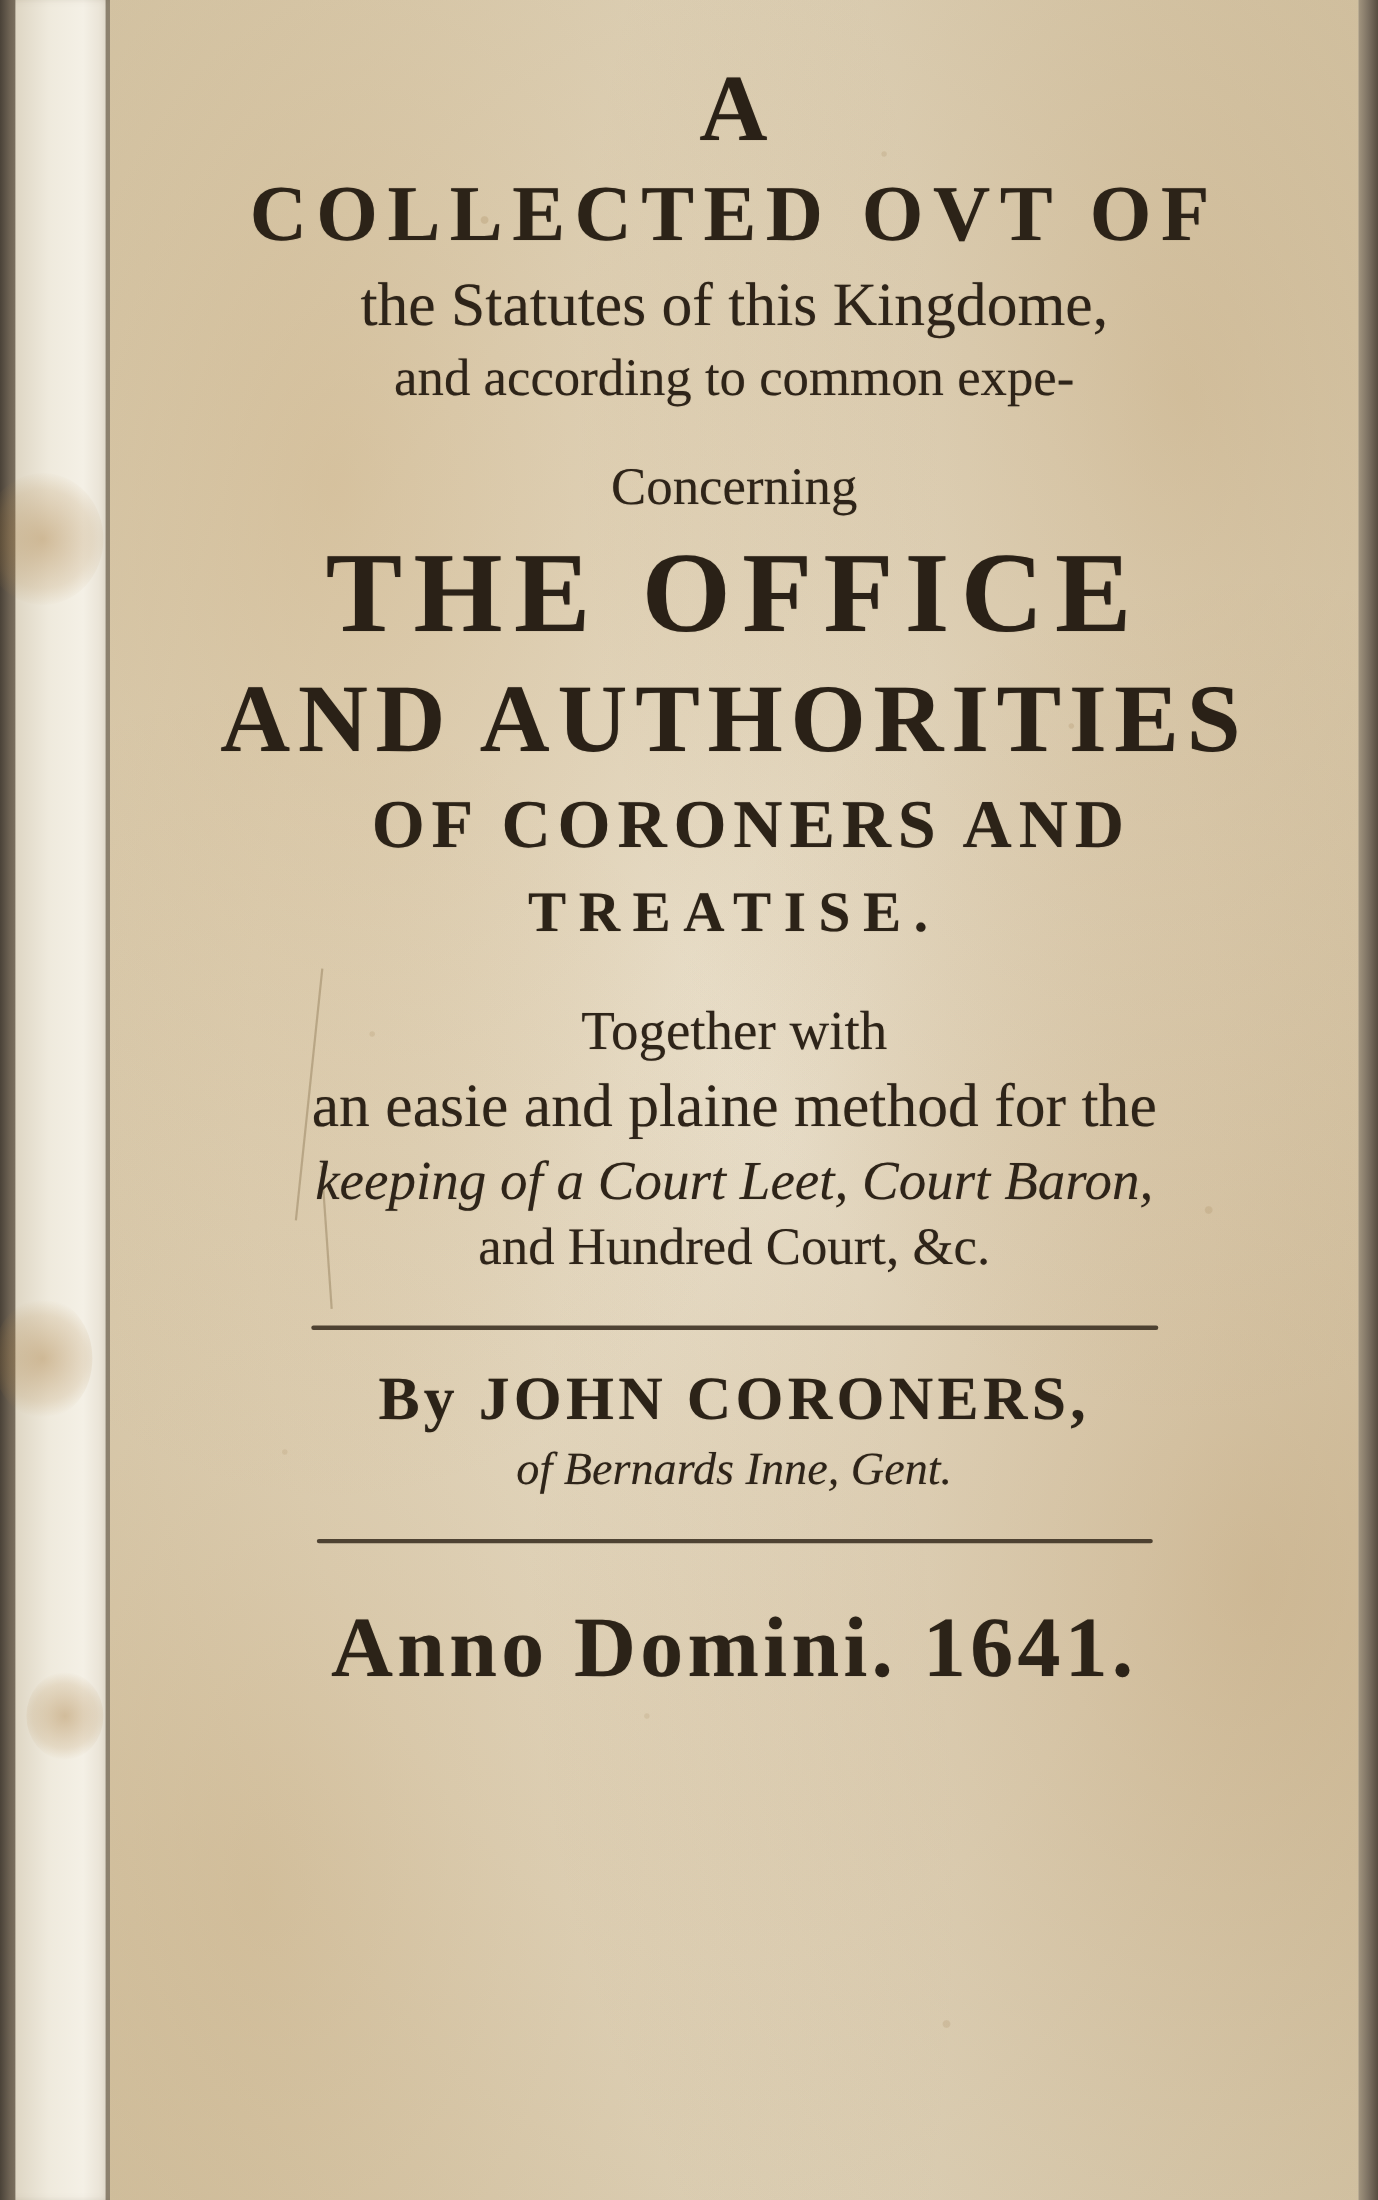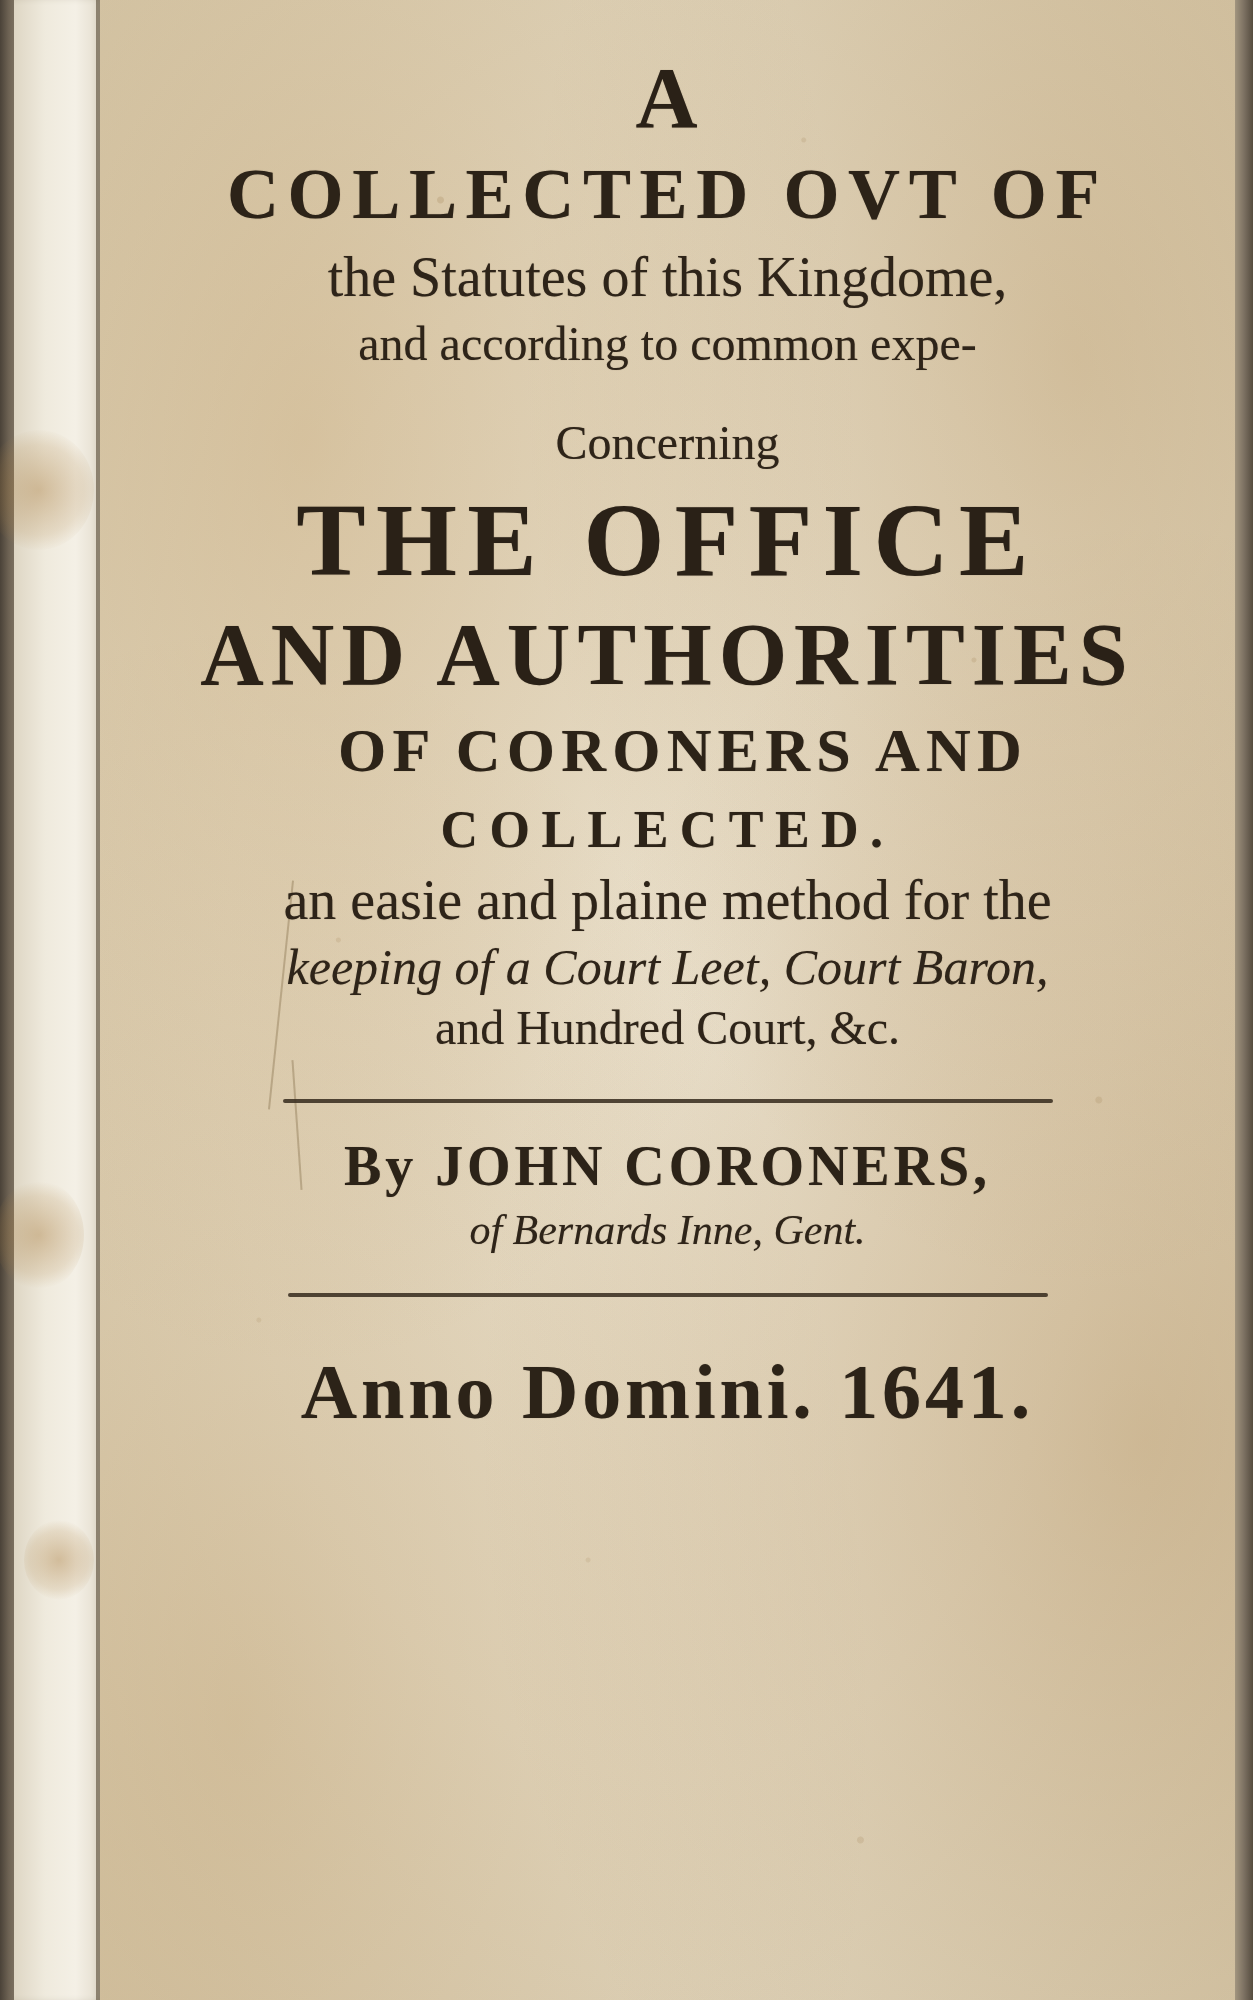--- a/index.html
+++ b/index.html
@@ -188,22 +188,23 @@
 
 
       <span class="ln roman" id="l-conc">Concerning</span>
 
       <span class="ln caps-huge" id="l-office">THE OFFICE</span>
 
       <span class="ln caps-huge" id="l-auth">AND AUTHORITIES</span>
 
       <span class="ln caps-big" id="l-cor">OF CORONERS AND</span>
 
-      <span class="ln caps-big" id="l-sher">COLLECTED.</span>
-
+      <span class="ln caps-big" id="l-sher">TREATISE.</span>
+
+      <span class="ln roman" id="l-tog">Together with</span>
 
       <span class="ln roman" id="l-easie">an easie and plaine method for the</span>
 
       <span class="ln italic" id="l-keep">keeping of a Court Leet, Court Baron,</span>
 
       <span class="ln roman" id="l-hund">and Hundred Court, &amp;c.</span>
 
       <div class="rule rule-1"></div>
 
       <span class="ln caps-big" id="l-by">By JOHN CORONERS,</span>

